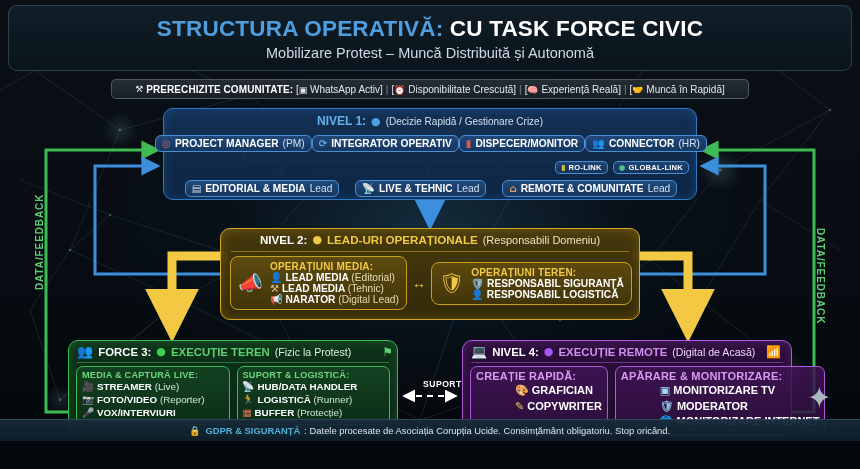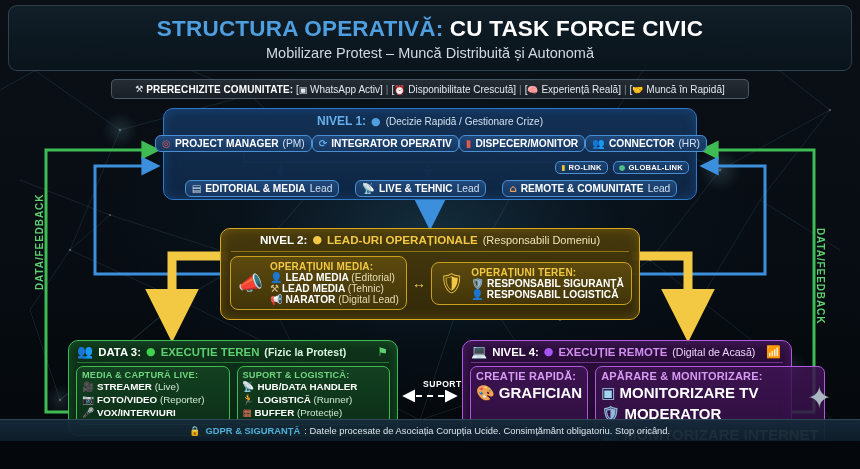--- a/index.html
+++ b/index.html
@@ -109,21 +109,21 @@
   
   #lvl3{
     left:68px; top:340px; width:330px; height:96px;
     background:linear-gradient(180deg,rgba(14,52,26,.96),rgba(9,38,19,.96));
     border:1.6px solid #3fbb54;
     box-shadow:0 0 12px rgba(60,190,85,.25) inset;
     padding-top:3px;
   }
   #lvl3 .panel-hd{ color:#5fd06f; font-size:11.4px; justify-content:flex-start; padding-left:8px; }
   #lvl3 .panel-hd .nv{ color:#ffffff; }
-  #lvl3 .panel-hd .sub{ color:#d6f3da; font-weight:700; font-size:10.6px; }
+  #lvl3 .panel-hd .sub{ color:#d6f3da; font-weight:400; font-size:10.6px; }
   #lvl3 .divider{ position:absolute; left:8px; right:8px; top:21px; height:1px; background:rgba(63,187,84,.5); }
   .cols{ position:absolute; left:7px; top:25px; right:7px; display:flex; gap:7px; }
   .sub-green{
     flex:1; background:linear-gradient(180deg,rgba(20,68,34,.85),rgba(12,48,24,.85));
     border:1.2px solid #3fbb54; border-radius:7px; padding:3px 5px 4px 5px;
   }
   .sub-green .ttl{ color:#6fd57f; font-weight:bold; font-size:9.2px; letter-spacing:.2px; margin-bottom:1px; }
   .sub-green li{ list-style:none; font-size:9.8px; color:#ffffff; font-weight:bold; white-space:nowrap; line-height:1.32; }
   .sub-green li .lt{ font-weight:400; color:#cfe9d4; }
 
@@ -137,21 +137,21 @@
   }
   #lvl4 .panel-hd{ color:#cf8ef0; font-size:11.4px; justify-content:flex-start; padding-left:8px; }
   #lvl4 .panel-hd .nv{ color:#ffffff; }
   #lvl4 .panel-hd .sub{ color:#eed5fa; font-weight:400; font-size:10.6px; }
   #lvl4 .divider{ position:absolute; left:8px; right:8px; top:21px; height:1px; background:rgba(177,88,224,.5); }
   .sub-purple{
     flex:1; background:linear-gradient(180deg,rgba(63,20,84,.85),rgba(45,14,62,.85));
     border:1.2px solid #b158e0; border-radius:7px; padding:3px 5px 4px 5px;
   }
   .sub-purple .ttl{ color:#d79bf3; font-weight:bold; font-size:11px; letter-spacing:.2px; margin-bottom:1px; }
-  .sub-purple li{ list-style:none; font-size:15px; color:#ffffff; font-weight:bold; white-space:nowrap; line-height:1.32; }
+  .sub-purple li{ list-style:none; font-size:11px; color:#ffffff; font-weight:bold; white-space:nowrap; line-height:1.32;margin-left:39px; }
 
   
   .suport{ position:absolute; left:399px; top:379px; width:62px; text-align:center; }
   .suport .lbl{ font-size:8.6px; font-weight:bold; color:#ffffff; letter-spacing:.5px;padding-left:24px; }
 
   
   .sidelbl{
     position:absolute; font-size:10px; font-weight:bold; color:#5fd06f;
     letter-spacing:.9px; white-space:nowrap;
   }
@@ -379,21 +379,21 @@
             <li><span class="emo" style="color:#e0574e;">👤</span> <span>RESPONSABIL LOGISTICĂ</span></li>
           </ul>
         </div>
       </div>
     </div>
   </div>
 
   <div class="panel" id="lvl3">
     <div class="panel-hd">
       <span class="emo" style="color:#5fd06f;font-size:13px;">👥</span>
-      <span class="nv">DATA 3:</span>
+      <span class="nv">FORCE 3:</span>
       <span class="emo" style="color:#3fd14f;font-size:11px;">●</span>
       <span>EXECUȚIE TEREN</span>
       <span class="sub">(Fizic la Protest)</span>
       <span class="emo" style="color:#5fd06f;font-size:12px;margin-left:26px;">⚑</span>
     </div>
     <div class="divider"></div>
     <div class="cols">
       <div class="sub-green">
         <div class="ttl">MEDIA &amp; CAPTURĂ LIVE:</div>
         <ul>
@@ -421,20 +421,21 @@
       <span>EXECUȚIE REMOTE</span>
       <span class="sub">(Digital de Acasă)</span>
       <span class="emo" style="color:#cf8ef0;font-size:12px;margin-left:6px;">📶</span>
     </div>
     <div class="divider"></div>
     <div class="cols">
       <div class="sub-purple">
         <div class="ttl">CREAȚIE RAPIDĂ:</div>
         <ul>
           <li><span class="emo" style="color:#e8a55c;">🎨</span> <span>GRAFICIAN</span></li>
+          <li><span class="emo" style="color:#e8c45c;">✎</span> <span>COPYWRITER</span></li>
         </ul>
       </div>
       <div class="sub-purple">
         <div class="ttl">APĂRARE &amp; MONITORIZARE:</div>
         <ul>
           <li><span class="emo" style="color:#9fd8ee;">▣</span> <span>MONITORIZARE TV</span></li>
           <li><span class="emo" style="color:#8fb9dd;">🛡</span> <span>MODERATOR</span></li>
           <li><span class="emo" style="color:#5fb6e8;">🌐</span> <span>MONITORIZARE INTERNET</span></li>
         </ul>
       </div>

